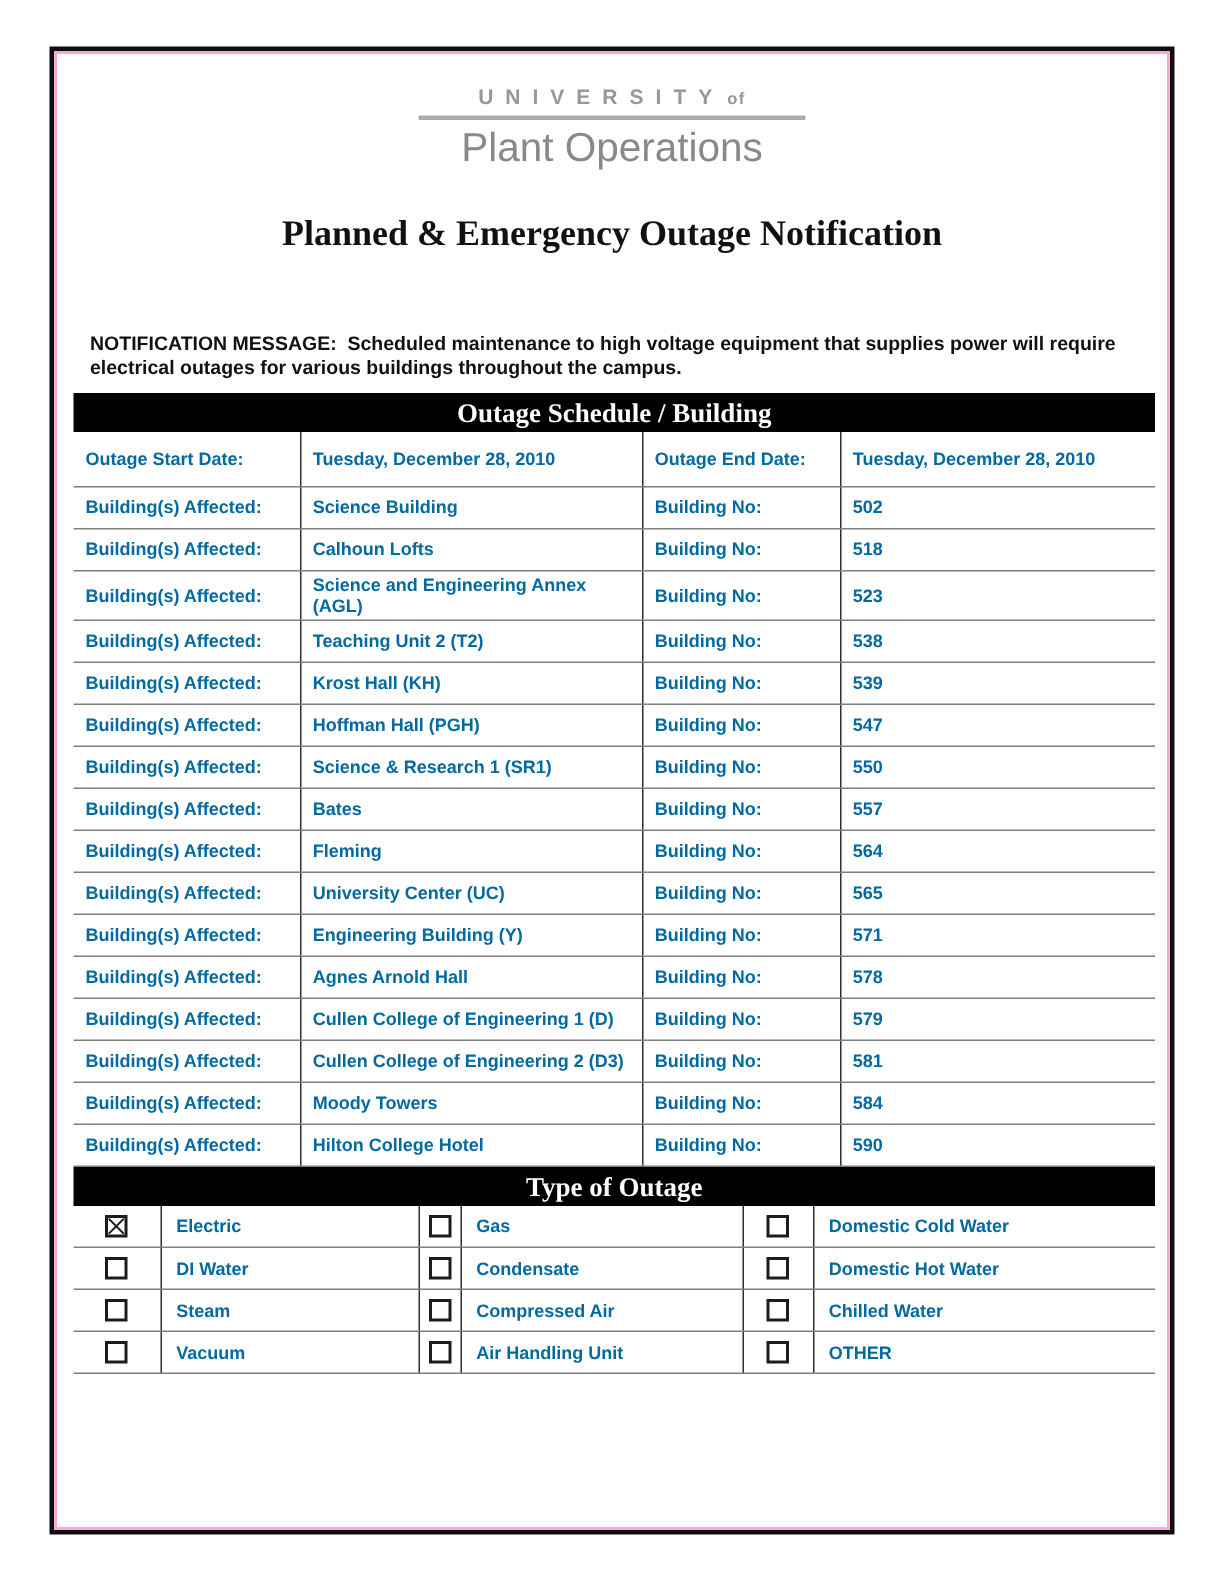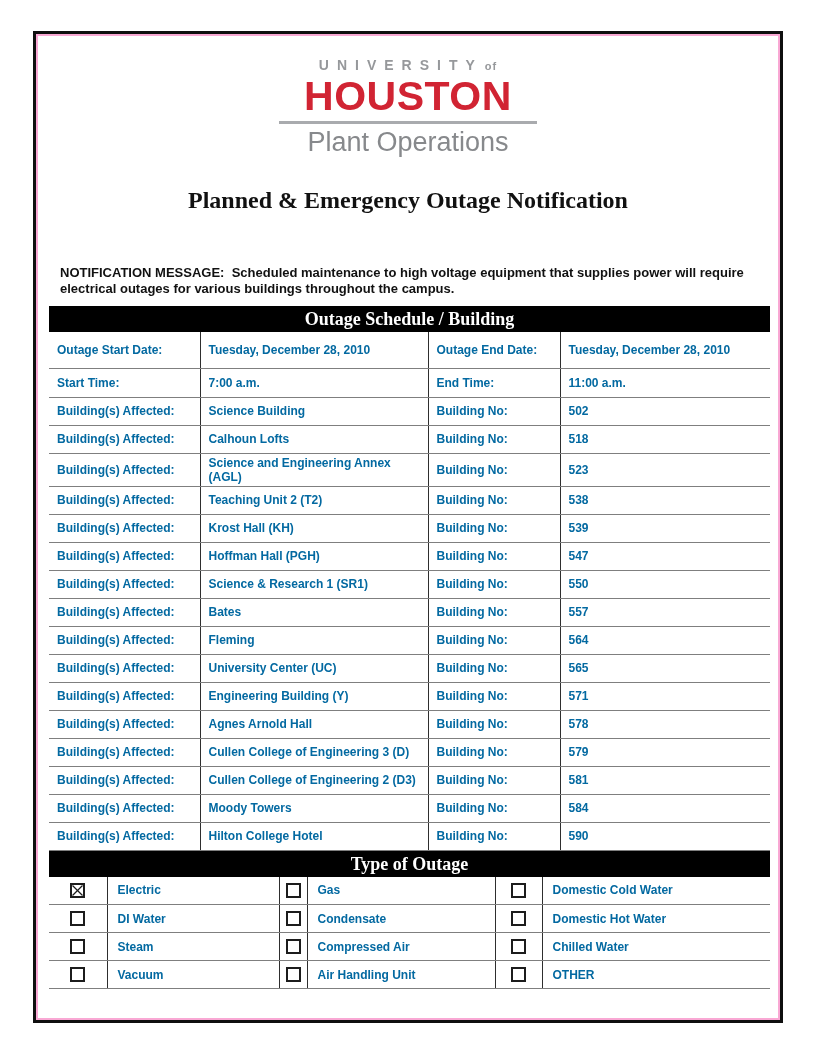--- a/index.html
+++ b/index.html
@@ -99,21 +99,20 @@
 </head>
 <body>
 
 <div class="page">
   <div class="page-inner">
 
     <div class="logo">
       <div class="logo-line1">
         <span class="logo-univ">UNIVERSITY</span><span class="logo-of">of</span>
       </div>
-      <div class="logo-houston">HOUSTON</div>
       <div class="logo-rule"></div>
       <div class="logo-sub">Plant Operations</div>
     </div>
 
     <div class="doc-title">Planned &amp; Emergency Outage Notification</div>
 
     <div class="notice">
       <span>NOTIFICATION MESSAGE:</span>&nbsp;
       <span>Scheduled maintenance to high voltage equipment that supplies power will require electrical outages for various buildings throughout the campus.</span>
     </div>
@@ -127,26 +126,20 @@
           <col style="width:132px">
           <col style="width:210px">
       </colgroup>
       <tbody>
         <tr class="info-row-0">
           <td class="vline">Outage Start Date:</td>
           <td class="vline">Tuesday, December 28, 2010</td>
           <td class="vline">Outage End Date:</td>
           <td>Tuesday, December 28, 2010</td>
         </tr>
-        <tr class="info-row-1">
-          <td class="vline">Start Time:</td>
-          <td class="vline">7:00 a.m.</td>
-          <td class="vline">End Time:</td>
-          <td>11:00 a.m.</td>
-        </tr>
       </tbody>
       <tbody id="building-rows">
           <tr class="b-row">
             <td class="vline">Building(s) Affected:</td>
             <td class="vline bname">Science Building</td>
             <td class="vline">Building No:</td>
             <td>502</td>
           </tr>
           <tr class="b-row">
             <td class="vline">Building(s) Affected:</td>
@@ -210,21 +203,21 @@
             <td>571</td>
           </tr>
           <tr class="b-row">
             <td class="vline">Building(s) Affected:</td>
             <td class="vline bname">Agnes Arnold Hall</td>
             <td class="vline">Building No:</td>
             <td>578</td>
           </tr>
           <tr class="b-row">
             <td class="vline">Building(s) Affected:</td>
-            <td class="vline bname">Cullen College of Engineering 3 (D)</td>
+            <td class="vline bname">Cullen College of Engineering 1 (D)</td>
             <td class="vline">Building No:</td>
             <td>579</td>
           </tr>
           <tr class="b-row">
             <td class="vline">Building(s) Affected:</td>
             <td class="vline bname">Cullen College of Engineering 2 (D3)</td>
             <td class="vline">Building No:</td>
             <td>581</td>
           </tr>
           <tr class="b-row">

